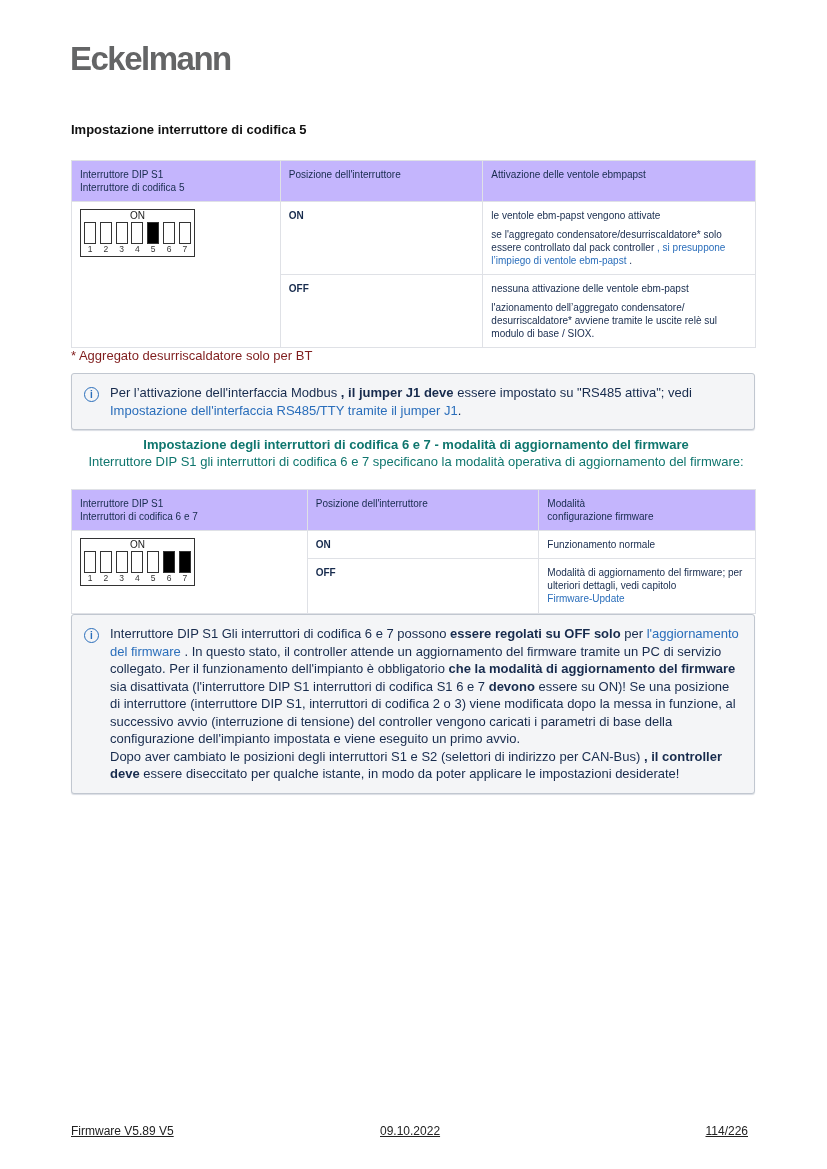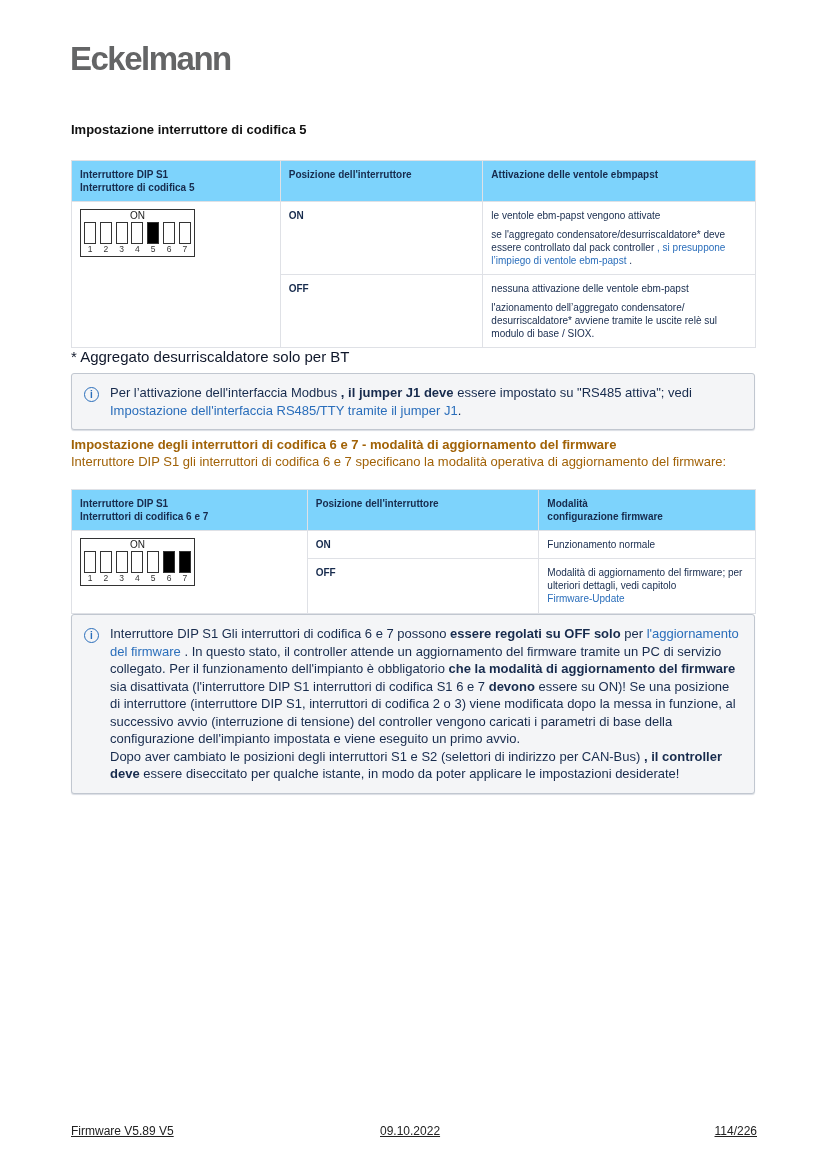--- a/index.html
+++ b/index.html
@@ -1,30 +1,30 @@
 <!DOCTYPE html>
 <html><head>
 <meta charset="utf-8">
 <style>
   html, body { margin: 0; padding: 0; background: #ffffff; }
   body { width: 827px; height: 1169px; position: relative; font-family: "Liberation Sans", sans-serif; color: #172b4d; overflow: hidden; }
   .logo { position: absolute; left: 70px; top: 40px; font-family: "Liberation Sans", sans-serif; font-weight: bold; font-size: 33px; color: #646566; letter-spacing: -1.5px; }
   .h-section { position: absolute; left: 71px; font-weight: bold; font-size: 13px; color: #111; }
   table.dip { position: absolute; left: 71px; border-collapse: collapse; font-size: 10px; color: #172b4d; }
   table.dip th, table.dip td { border: 1px solid #dfe1e6; text-align: left; vertical-align: top; padding: 7px 8px; line-height: 1.3; }
-  table.dip th { background: #7dd3fc; font-weight: bold; }
+  table.dip th { background: #c4b5fd; font-weight: normal; }
   table.dip td.bold { font-weight: bold; }
   table.dip p { margin: 0 0 6px 0; }
   table.dip p:last-child { margin-bottom: 0; }
   a.lnk { color: #2a6ebb; text-decoration: none; }
-  .footnote { position: absolute; left: 71px; top: 348px; font-size: 15px; color: #0f172a; }
+  .footnote { position: absolute; left: 71px; top: 348px; font-size: 13px; color: #7f1d1d; }
   .info { position: absolute; left: 71px; width: 684px; box-sizing: border-box; border: 1px solid #c1c7d0; border-radius: 3px; background: #f4f5f7; padding: 10px 12px 10px 38px; font-size: 13px; line-height: 1.35; color: #172b4d; box-shadow: 0 1px 1px rgba(9,30,66,0.15); }
   .info .icon { position: absolute; left: 12px; top: 13px; width: 13px; height: 13px; border: 1.5px solid #2a6ebb; border-radius: 50%; color: #2a6ebb; font-size: 10px; font-weight: bold; text-align: center; line-height: 13px; box-sizing: content-box; }
   .info b { font-weight: bold; }
-  .sub-text { position: absolute; left: 71px; font-size: 13px; color: #a16207; line-height: 1.3; width: 690px; }
+  .sub-text { position: absolute; left: 71px; font-size: 13px; color: #0f766e; line-height: 1.3; width: 690px; text-align: center; }
   .dipbox { width: 115px; height: 48px; border: 1.5px solid #333; position: relative; box-sizing: border-box; background: #fff; }
   .dipbox .on { position: absolute; top: -1px; left: 0; width: 100%; text-align: center; font-size: 10px; color: #222; }
   .dipbox .sw { position: absolute; top: 12px; width: 12px; height: 22px; border: 1px solid #333; box-sizing: border-box; background: #fff; }
   .dipbox .sw.active { background: #000; }
   .dipbox .num { position: absolute; top: 34px; font-size: 8.5px; width: 12px; text-align: center; color: #333; }
   .footer { position: absolute; top: 1124px; font-size: 12px; color: #222; text-decoration: underline; }
 </style>
 </head>
 <body>
 
@@ -60,21 +60,21 @@
             <div class="num" style="left: 66.2px;">5</div>
             <div class="sw" style="left: 82px;"></div>
             <div class="num" style="left: 82px;">6</div>
             <div class="sw" style="left: 97.8px;"></div>
             <div class="num" style="left: 97.8px;">7</div>
           </div>
     </td>
     <td class="bold">ON</td>
     <td>
       <p>le ventole ebm-papst vengono attivate</p>
-      <p><span>se l'aggregato condensatore/desurriscaldatore* deve essere controllato dal pack controller</span> <a class="lnk">, si presuppone l’impiego di ventole ebm-papst</a> <span>.</span></p>
+      <p><span>se l'aggregato condensatore/desurriscaldatore* solo essere controllato dal pack controller</span> <a class="lnk">, si presuppone l’impiego di ventole ebm-papst</a> <span>.</span></p>
     </td>
   </tr>
   <tr>
     <td class="bold">OFF</td>
     <td>
       <p>nessuna attivazione delle ventole ebm-papst</p>
       <p>l'azionamento dell’aggregato condensatore/ desurriscaldatore* avviene tramite le uscite relè sul modulo di base / SIOX.</p>
     </td>
   </tr>
 </tbody>
@@ -135,13 +135,13 @@
   </table>
 
 <div class="info" style="top:614px;">
   <span class="icon">i</span>
   <span>Interruttore DIP S1 Gli interruttori di codifica 6 e 7 possono </span><b>essere regolati su OFF solo</b><span> per </span><a class="lnk">l'aggiornamento del firmware</a><span> . In questo stato, il controller attende un aggiornamento del firmware tramite un PC di servizio collegato. Per il funzionamento dell'impianto è obbligatorio </span><b>che la modalità di aggiornamento del firmware</b><span> sia disattivata (l'interruttore DIP S1 interruttori di codifica S1 6 e 7 </span><b>devono</b><span> essere su ON)! Se una posizione di interruttore (interruttore DIP S1, interruttori di codifica 2 o 3) viene modificata dopo la messa in funzione, al successivo avvio (interruzione di tensione) del controller vengono caricati i parametri di base della configurazione dell'impianto impostata e viene eseguito un primo avvio.</span><br>
   <span>Dopo aver cambiato le posizioni degli interruttori S1 e S2 (selettori di indirizzo per CAN-Bus) </span><b>, il controller deve</b><span> essere diseccitato per qualche istante, in modo da poter applicare le impostazioni desiderate!</span>
 </div>
 
 <div class="footer" style="left:71px;">Firmware V5.89 V5</div>
 <div class="footer" style="left:380px;">09.10.2022</div>
-<div class="footer" style="right:70px;">114/226</div>
+<div class="footer" style="right:79px;">114/226</div>
 
 </body></html>

